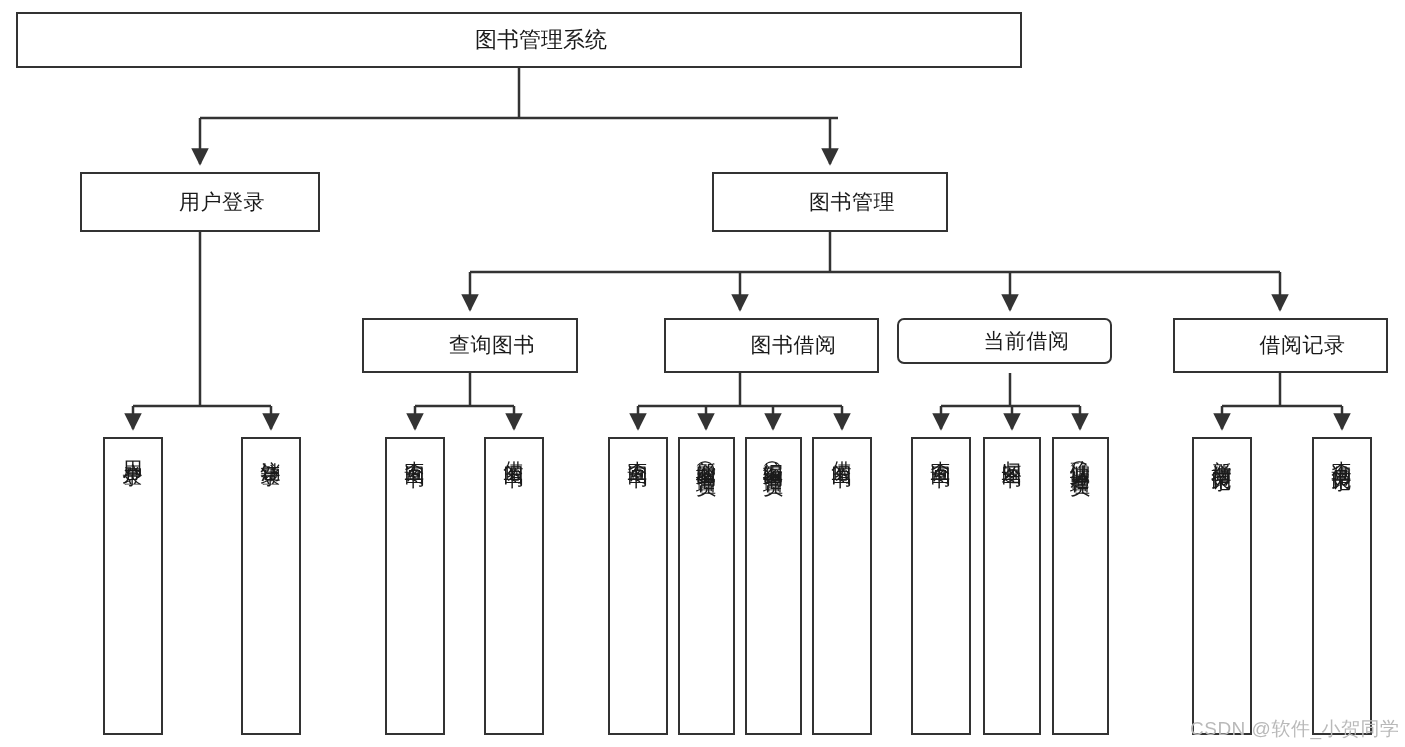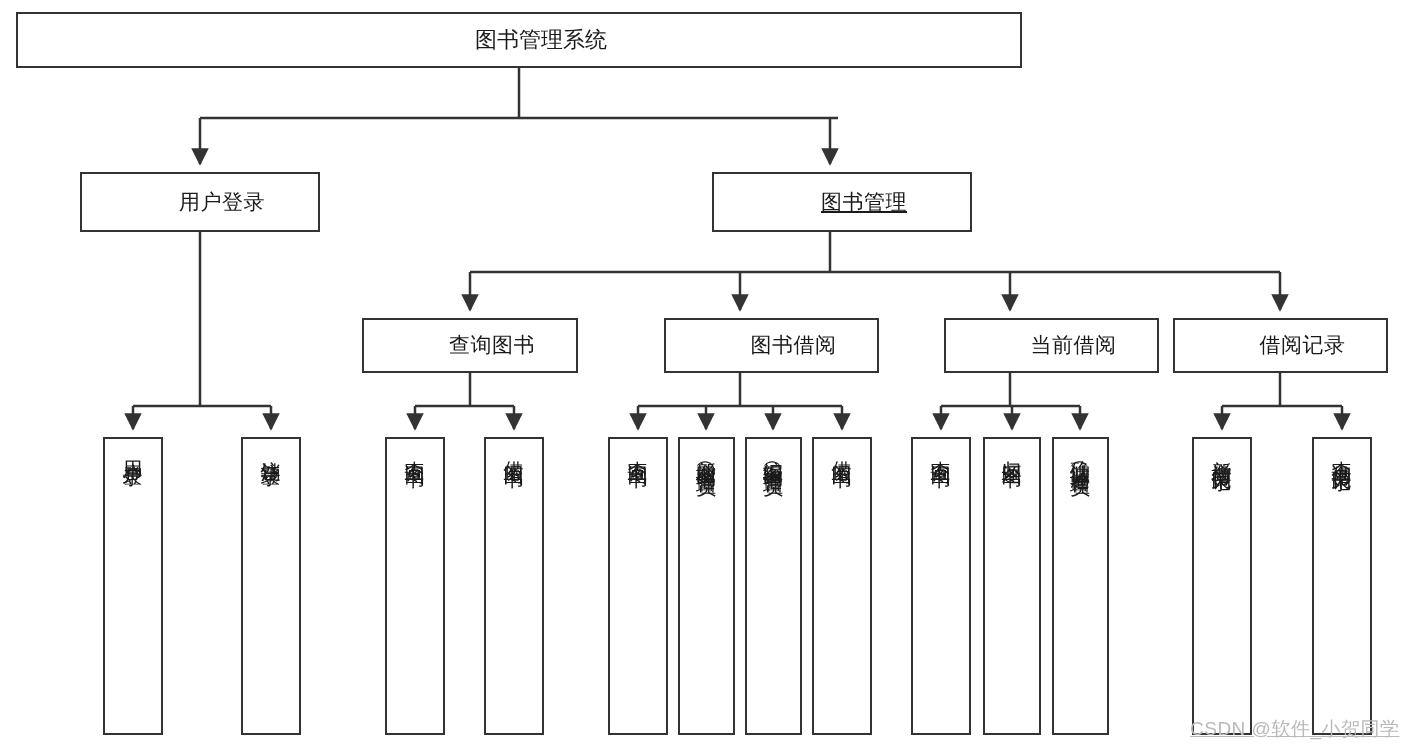--- a/index.html
+++ b/index.html
@@ -122,31 +122,31 @@
     </g>
   </svg>
 
   <div class="node root" style="left:16px; top:12px; width:1006px; height:56px;">
     <span>图书管理系统</span>
   </div>
 
   <div class="node h" style="left:80px; top:172px; width:240px; height:60px;">
     <span>用户登录</span>
   </div>
-  <div class="node h" style="left:712px; top:172px; width:260px; height:60px;text-decoration:underline;">
+  <div class="node h" style="left:712px; top:172px; width:236px; height:60px;">
     <span>图书管理</span>
   </div>
 
   <div class="node h" style="left:362px; top:318px; width:216px; height:55px;">
     <span>查询图书</span>
   </div>
   <div class="node h" style="left:633px; top:318px; width:215px; height:55px;margin-left:31px;">
     <span>图书借阅</span>
   </div>
-  <div class="node h" style="left:944px; top:318px; width:215px; height:55px;">
+  <div class="node h" style="left:897px; top:318px; width:215px; height:46px;border-radius:7px;">
     <span>当前借阅</span>
   </div>
   <div class="node h" style="left:1173px; top:318px; width:215px; height:55px;text-align:right;">
     <span>借阅记录</span>
   </div>
 
   <div class="node leaf" style="left:103px; top:437px; width:60px; height:298px;">
     <span class="vtext">用户登录</span>
   </div>
   <div class="node leaf" style="left:241px; top:437px; width:60px; height:298px;">
@@ -179,15 +179,15 @@
   <div class="node leaf" style="left:1052px; top:437px; width:57px; height:298px;">
     <span class="vtext">确认归还（管理员）</span>
   </div>
   <div class="node leaf" style="left:1192px; top:437px; width:60px; height:298px;">
     <span class="vtext">新增借阅记录</span>
   </div>
   <div class="node leaf" style="left:1312px; top:437px; width:60px; height:298px;">
     <span class="vtext">查询借阅记录</span>
   </div>
 
-  <div class="watermark" style="left:1190px; top:716px;text-decoration:underline;">CSDN @软件_小贺同学</div>
+  <div class="watermark" style="left:1190px; top:716px;">CSDN @软件_小贺同学</div>
 
 </div>
 
 </body></html>

